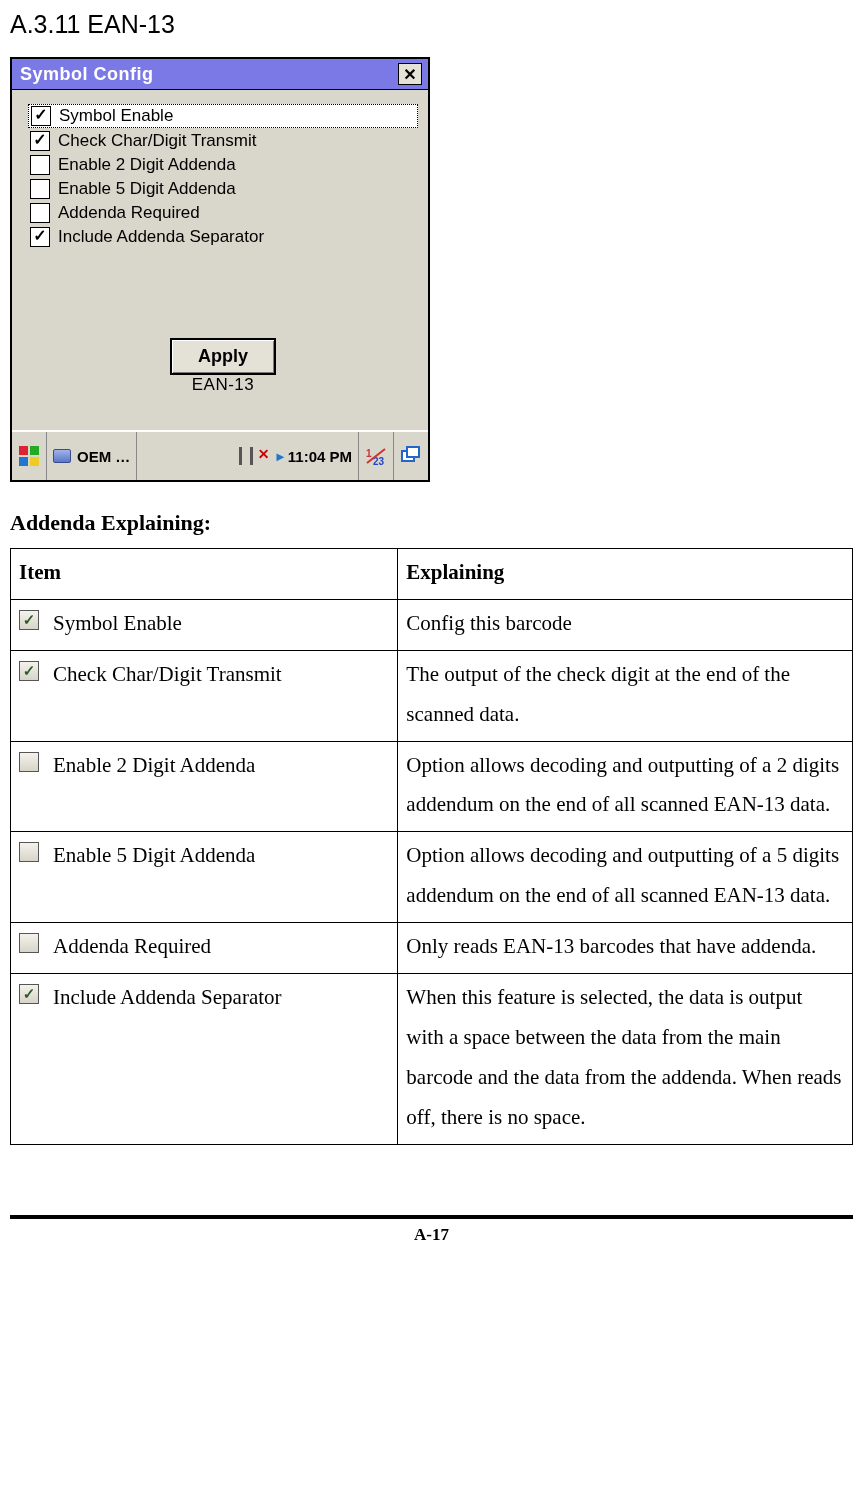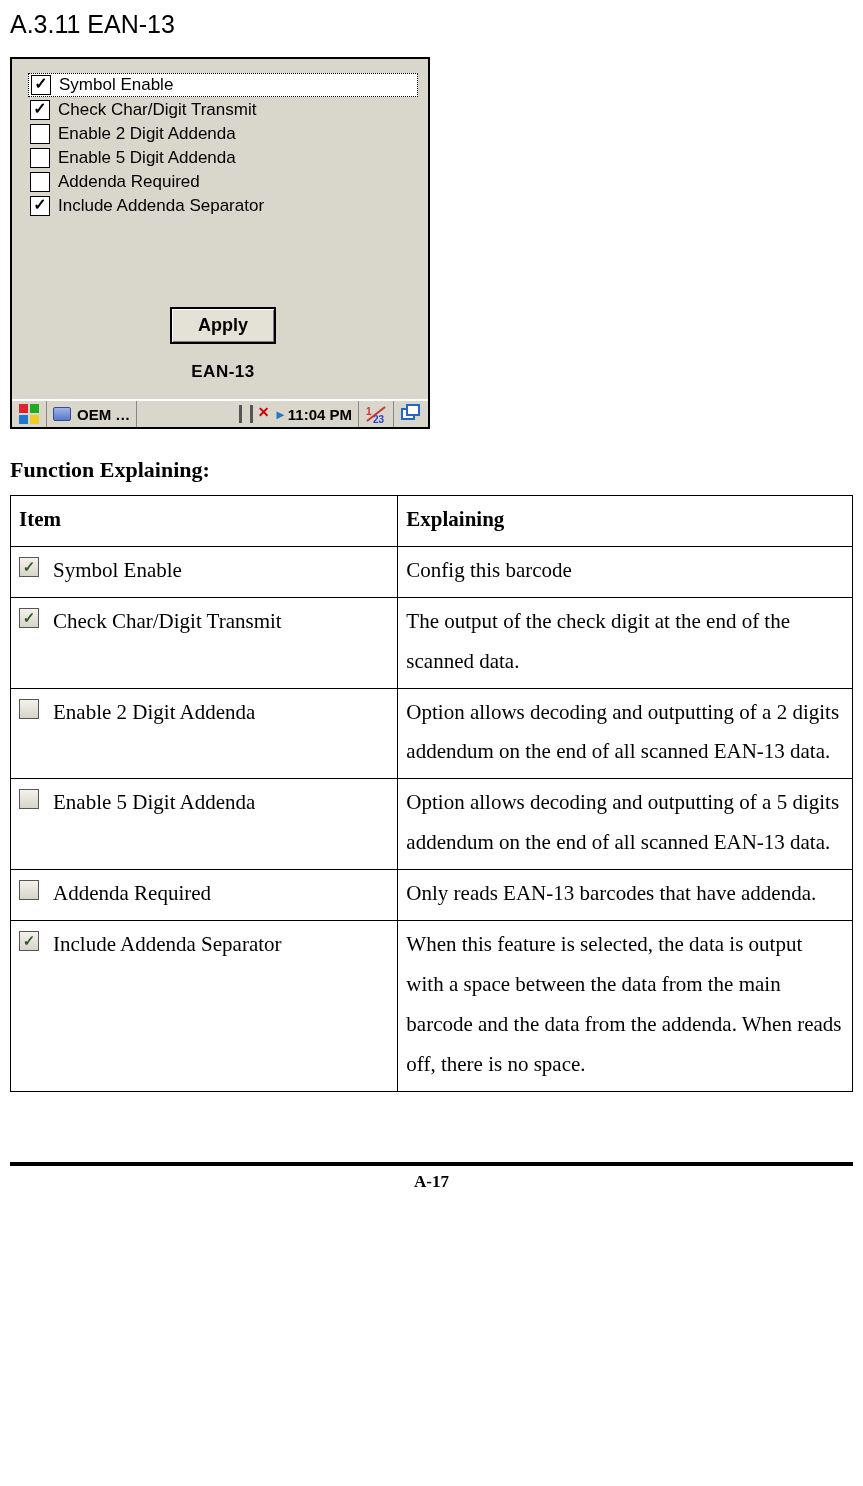--- a/index.html
+++ b/index.html
@@ -69,29 +69,29 @@
     .apply-btn {
       display:inline-block;
       padding: 6px 26px;
       border: 2px solid #000;
       background: #e4e1d6;
       font-weight: bold;
       font-family: Tahoma, Arial, sans-serif;
       font-size: 18px;
       box-shadow: inset 1px 1px 0 #fff, inset -1px -1px 0 #7a7a7a;
     }
-    .caption { text-align:center; margin-top: 18px; font-size:17px; letter-spacing:.5px;font-weight:bold; }
+    .caption { text-align:center; font-size:17px; letter-spacing:.5px; }
 
     
     .taskbar {
       display:flex;
       align-items:stretch;
       border-top: 2px solid #fff;
       background: #d9d6cb;
-      height: 28px;
+      height: 50px;
     }
     .tb-cell {
       border-right: 1px solid #888;
       display:flex; align-items:center; justify-content:center;
       padding: 0 6px;
       font-family: Tahoma, Arial, sans-serif;
       font-size: 15px;
       font-weight: bold;
     }
     .tb-start svg { display:block; }
@@ -154,20 +154,24 @@
       font-size: 17px;
       margin-top: 6px;
     }
   </style>
 </head>
 <body>
 
 <h1 class="heading">A.3.11 EAN-13</h1>
 
 <div class="device">
+  <div class="titlebar">
+    <span class="title">Symbol Config</span>
+    <span class="close-btn">✕</span>
+  </div>
   <div class="client">
     <div id="opts">
         <div class="opt-row sel">
           <span class="cb">
             <span class="mark">✓</span>
           </span>
           <span class="opt-label">Symbol Enable</span>
         </div>
         <div class="opt-row">
           <span class="cb">
@@ -227,21 +231,21 @@
     </div>
     <div class="tb-cell tb-right2" style="border-right:none;">
       <svg width="22" height="22" viewBox="0 0 22 22">
         <rect x="2" y="6" width="12" height="10" fill="#fff" stroke="#26c" stroke-width="2"></rect>
         <rect x="7" y="2" width="12" height="10" fill="#fff" stroke="#26c" stroke-width="2"></rect>
       </svg>
     </div>
   </div>
 </div>
 
-<h2 class="func-heading">Function Explaining:</h2>
+<h2 class="func-heading">Addenda Explaining:</h2>
 
 <table class="explain">
   <thead>
     <tr>
       <th>Item</th>
       <th>Explaining</th>
     </tr>
   </thead>
   <tbody id="tbody">
       <tr>

